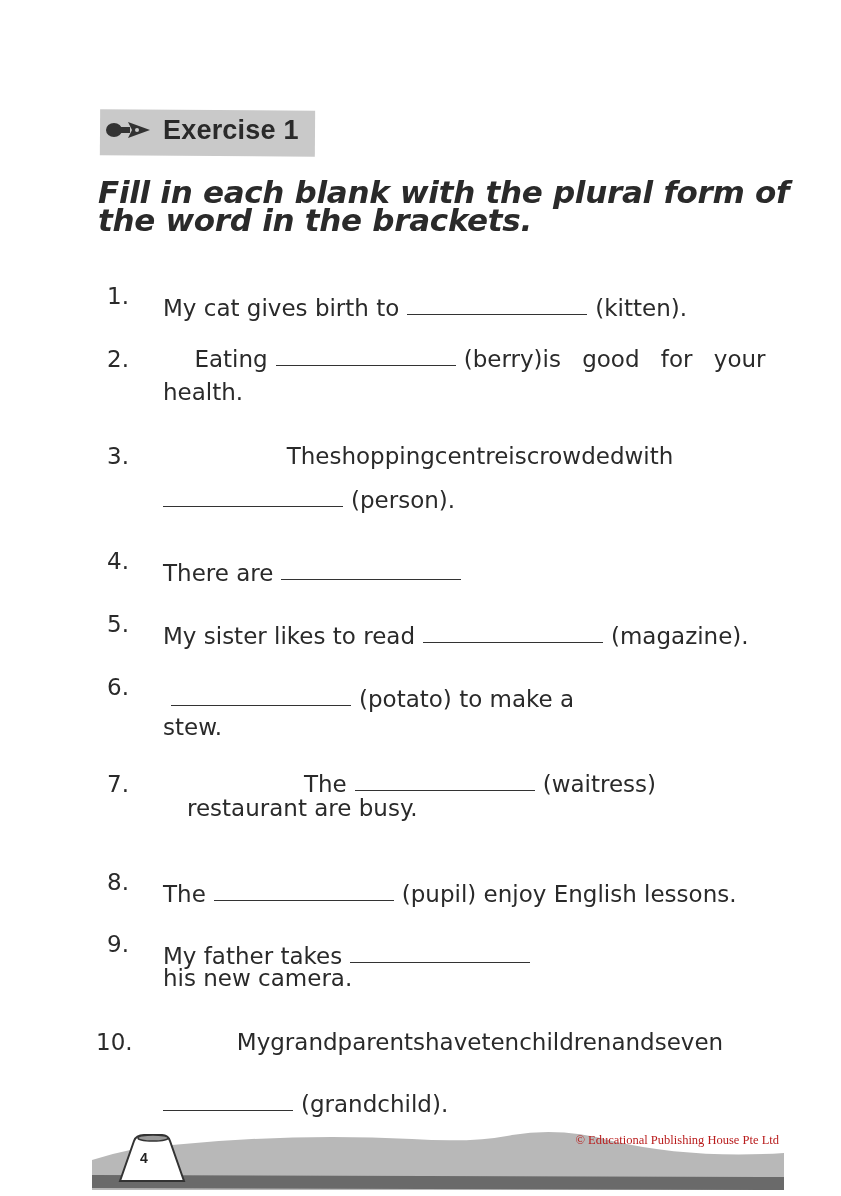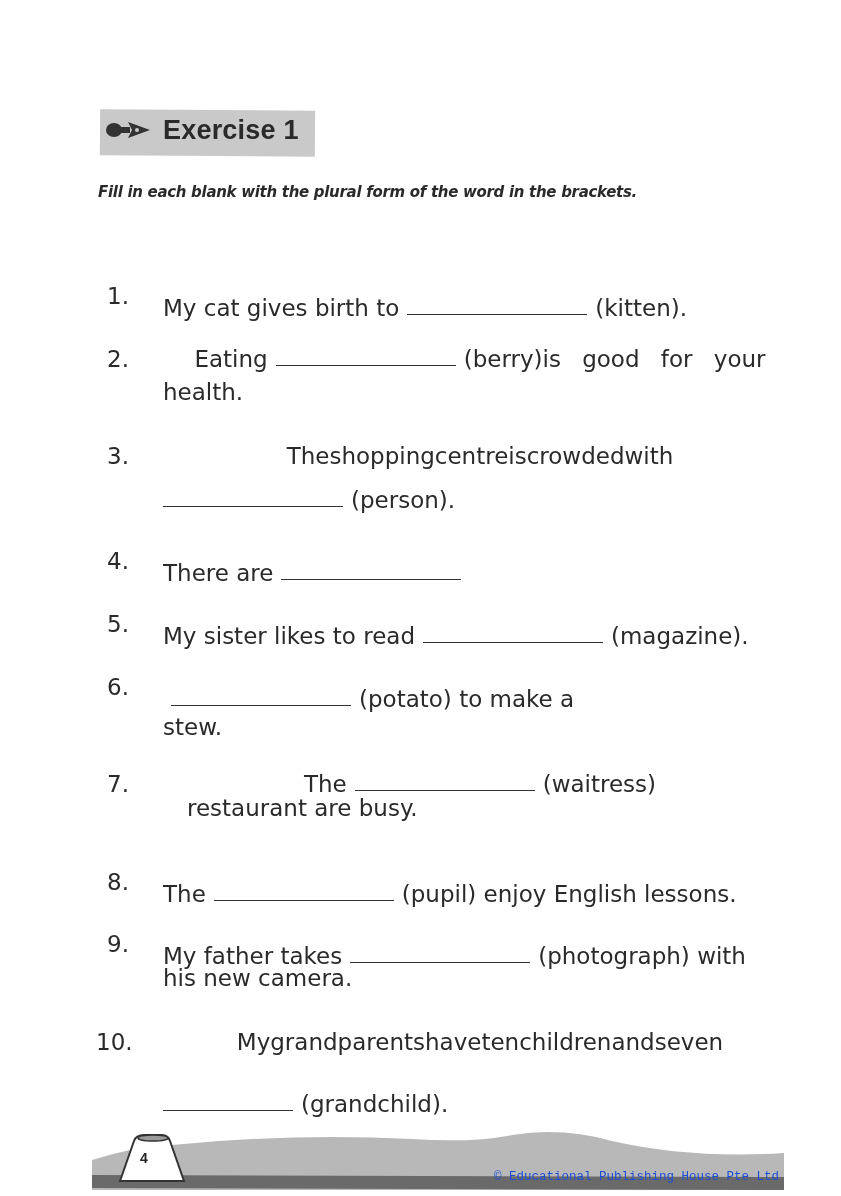--- a/index.html
+++ b/index.html
@@ -5,38 +5,38 @@
   html, body { margin: 0; padding: 0; background: #ffffff; }
   body { width: 841px; height: 1196px; position: relative; overflow: hidden;
          font-family: "DejaVu Sans", "Liberation Sans", sans-serif; color: #222; }
 
   .ex-header { position: absolute; left: 100px; top: 110px; width: 215px; height: 46px;
                background: #c9c9c9; transform: rotate(0.4deg); }
   .ex-icon { position: absolute; left: 104px; top: 118px; width: 50px; height: 24px; }
   .ex-title { position: absolute; left: 163px; top: 115px; font-size: 27px; font-weight: bold;
               color: #2a2a2a; letter-spacing: 0.2px; font-family: "Liberation Sans", sans-serif; }
 
-  .instruction { position: absolute; left: 98px; top: 178px; width: 712px; font-size: 15px;
+  .instruction { position: absolute; left: 98px; top: 178px; width: 712px; font-size: 31px;
                  font-weight: bold; font-style: italic; line-height: 28px; color: #2a2a2a;
                  font-family: "DejaVu Sans", sans-serif; letter-spacing: -0.3px; }
 
   .q { position: absolute; left: 0; width: 841px; font-size: 23px; color: #2a2a2a;
        font-family: "DejaVu Sans", sans-serif; }
   .q .num { position: absolute; left: 107px; }
   .q .num.two { left: 96px; }
   .q .line1 { position: absolute; left: 163px; width: 634px; display: flex;
               justify-content: center; align-items: flex-end; white-space: nowrap; }
   .q .line1.tight { justify-content: flex-start; margin-top: 12px; }
   .q .line2 { position: absolute; left: 163px; white-space: nowrap; display: flex; align-items: flex-end; }
   .blank { display: inline-block; border-bottom: 1.5px solid #333; height: 1px; margin: 0 8px 6px 8px; }
   .tight .word, .line2 .word { margin-right: 0; }
 
   .footer { position: absolute; left: 92px; top: 1125px; width: 692px; height: 65px; }
-  .footer-text { position: absolute; right: 62px; top: 1170px; font-size: 12.5px; color: #1d4ed8;
-                 font-family: Liberation Mono, monospace; }
+  .footer-text { position: absolute; right: 62px; top: 1133px; font-size: 12.5px; color: #b91c1c;
+                 font-family: Liberation Serif, serif; }
   .page-num { position: absolute; left: 140px; top: 1150px; font-size: 14px; font-weight: bold;
               color: #222; font-family: "Liberation Sans", sans-serif; }
 </style>
 </head>
 <body>
 
 <div class="ex-header"></div>
 <svg class="ex-icon" viewBox="0 0 50 24">
   <ellipse cx="10" cy="12" rx="8" ry="7" fill="#333"></ellipse>
   <rect x="14" y="9" width="12" height="6" fill="#333"></rect>
@@ -132,21 +132,20 @@
     <span class="blank" style="width:180px"></span>
     <span>(pupil) enjoy English lessons.</span>
   </div>
 </div>
 
 <div class="q" style="top:931px;">
   <span class="num">9.</span>
   <div class="line1 tight">
     <span>My father takes</span>
     <span class="blank" style="width:180px"></span>
-    <span>(photograph) with</span>
   </div>
   <div class="line2" style="top:34px;">
     <span>his new camera.</span>
   </div>
 </div>
 
 <div class="q" style="top:1029px;">
   <span class="num two">10.</span>
   <div class="line1">
     <span>My</span>

